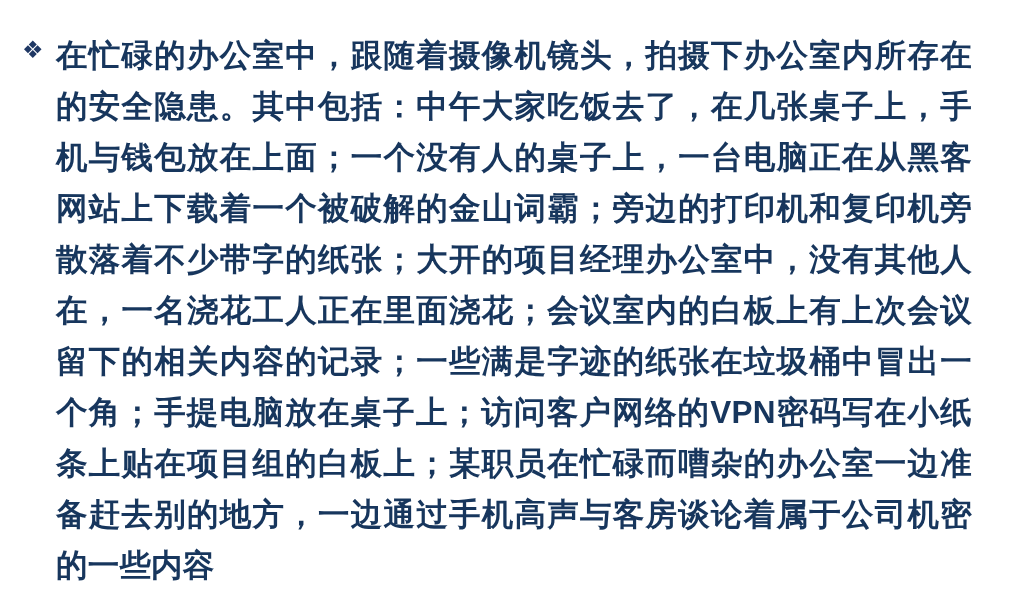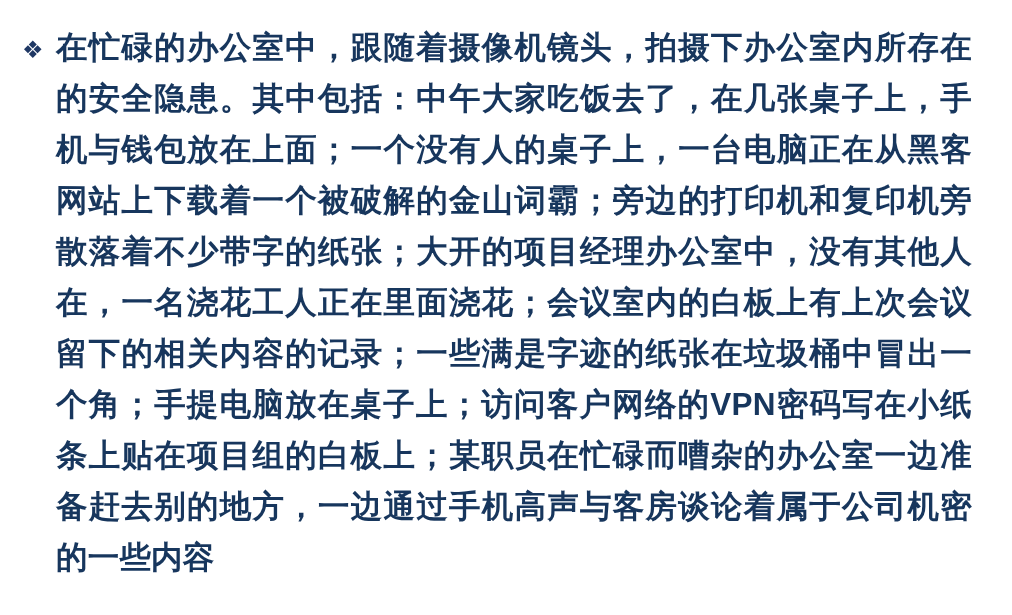--- a/index.html
+++ b/index.html
@@ -37,20 +37,21 @@
   .bullet-text {
     flex: 1 1 auto;
     color: #17365d;
     font-size: 31.5px;
     line-height: 51px;
     font-weight: bold;
     letter-spacing: 0.2px;
     text-align: justify;
     text-justify: inter-ideograph;
     font-family: "Liberation Serif", serif;
+    margin-top: 8px;
   }
   .bullet-text .latin {
     font-family: "Liberation Sans", sans-serif;
     font-weight: bold;
   }
 </style>
 </head>
 <body>
 
 <div class="slide">

